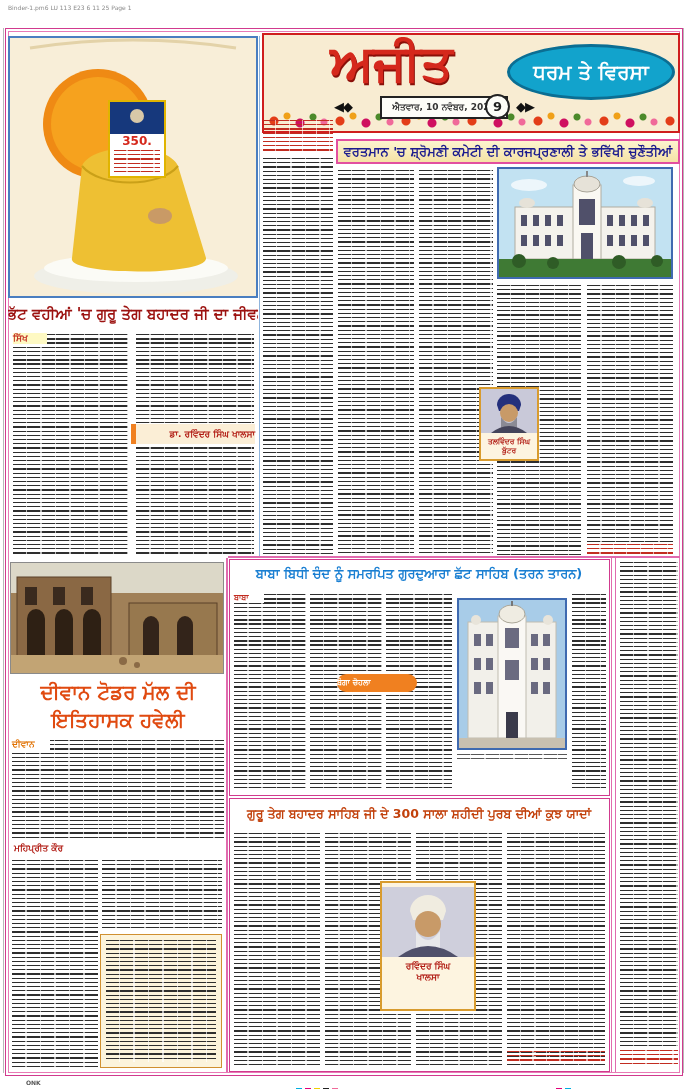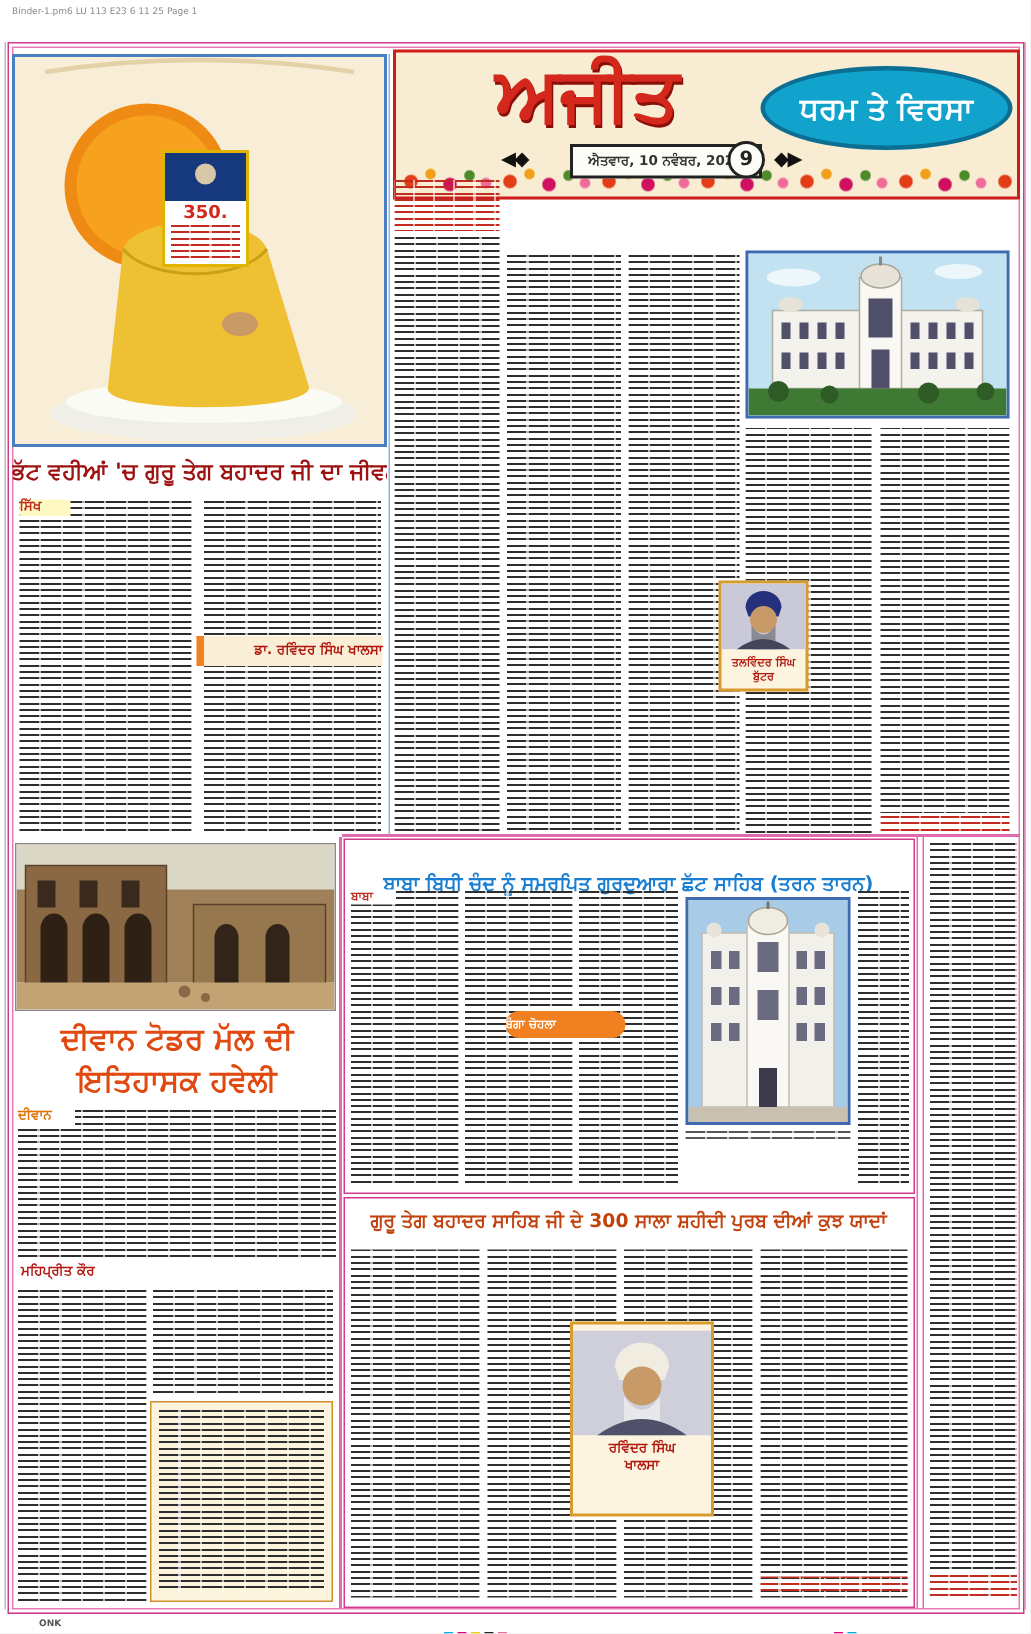--- a/index.html
+++ b/index.html
@@ -89,20 +89,23 @@
   <div class="abs" style="left:13px;top:333px;width:34px;height:11px;background:#fef9c3;font-size:9px;font-weight:bold;color:#c22c20;line-height:11px;">ਸਿੱਖ</div>
   <div class="abs" style="left:131px;top:424px;width:124px;height:20px;background:#fbeed6;border-left:5px solid #f08020;box-sizing:border-box;display:flex;align-items:center;justify-content:flex-end;">
     <span style="font-size:9px;font-weight:bold;color:#b01810;white-space:nowrap;">ਡਾ. ਰਵਿੰਦਰ ਸਿੰਘ ਖਾਲਸਾ</span>
   </div>
 
   <div class="abs" style="left:259px;top:36px;width:1px;height:520px;background:#8fb4dd;"></div>
 
   <div class="abs txred" style="left:263px;top:120px;width:70px;height:34px;"></div>
   <div class="abs tx" style="left:263px;top:158px;width:70px;height:398px;"></div>
 
+  <div class="abs" style="left:336px;top:139px;width:344px;height:25px;background:linear-gradient(#fdf4cf,#f5e2a6);border:2px solid #e24fa0;box-sizing:border-box;display:flex;align-items:center;justify-content:center;">
+    <span class="gurmukhi" style="font-size:13px;font-weight:bold;color:#1c1c8e;white-space:nowrap;">ਵਰਤਮਾਨ 'ਚ ਸ਼੍ਰੋਮਣੀ ਕਮੇਟੀ ਦੀ ਕਾਰਜਪ੍ਰਣਾਲੀ ਤੇ ਭਵਿੱਖੀ ਚੁਣੌਤੀਆਂ</span>
+  </div>
 
   <div class="abs tx" style="left:338px;top:170px;width:76px;height:386px;"></div>
   <div class="abs tx" style="left:419px;top:170px;width:74px;height:386px;"></div>
 
   <div class="abs ph-border" style="left:497px;top:167px;width:176px;height:112px;box-sizing:border-box;">
     <svg width="172" height="108" viewBox="0 0 172 108">
       <rect width="172" height="108" fill="#c2e2f2"></rect>
       <ellipse cx="30" cy="16" rx="18" ry="6" fill="#ffffff" opacity="0.7"></ellipse>
       <ellipse cx="140" cy="12" rx="16" ry="5" fill="#ffffff" opacity="0.7"></ellipse>
       <rect x="16" y="38" width="140" height="52" fill="#f4f2ec" stroke="#b0aca0"></rect>
@@ -156,21 +159,21 @@
       <div>ਬੁੱਟਰ</div>
     </div>
   </div>
 
   <div class="abs" style="left:228px;top:556px;width:452px;height:2px;background:#e06aae;"></div>
   <div class="abs" style="left:226px;top:558px;width:2px;height:514px;background:#e06aae;"></div>
   <div class="abs" style="left:611px;top:558px;width:1px;height:514px;background:#e06aae;"></div>
   <div class="abs" style="left:615px;top:558px;width:1px;height:514px;background:#e06aae;"></div>
 
   <div class="abs frame-pink" style="left:229px;top:559px;width:381px;height:237px;box-sizing:border-box;">
-    <div class="abs hl gurmukhi" style="left:2px;top:3px;width:374px;height:22px;font-size:13px;color:#1a7fd2;line-height:22px;margin-top:16px;">ਬਾਬਾ ਬਿਧੀ ਚੰਦ ਨੂੰ ਸਮਰਪਿਤ ਗੁਰਦੁਆਰਾ ਛੱਟ ਸਾਹਿਬ (ਤਰਨ ਤਾਰਨ)</div>
+    <div class="abs hl gurmukhi" style="left:2px;top:3px;width:374px;height:22px;font-size:13px;color:#1a7fd2;line-height:22px;">ਬਾਬਾ ਬਿਧੀ ਚੰਦ ਨੂੰ ਸਮਰਪਿਤ ਗੁਰਦੁਆਰਾ ਛੱਟ ਸਾਹਿਬ (ਤਰਨ ਤਾਰਨ)</div>
     <div class="abs tx" style="left:4px;top:34px;width:72px;height:196px;"></div>
     <div class="abs" style="left:4px;top:33px;width:30px;height:10px;background:#fff;font-size:8px;font-weight:bold;color:#c22c20;line-height:10px;">ਬਾਬਾ</div>
     <div class="abs tx" style="left:80px;top:34px;width:72px;height:196px;"></div>
     <div class="abs tx" style="left:156px;top:34px;width:66px;height:196px;"></div>
     <div class="abs" style="left:107px;top:114px;width:80px;height:18px;background:#f08020;border-radius:9px;display:flex;align-items:center;justify-content:flex-start;">
       <span style="font-size:8px;font-weight:bold;color:#ffffff;white-space:nowrap;">ਬੰਗਾ ਚੋਹਲਾ</span>
     </div>
 
     <div class="abs ph-border" style="left:227px;top:38px;width:110px;height:152px;box-sizing:border-box;">
       <svg width="106" height="148" viewBox="0 0 106 148">

